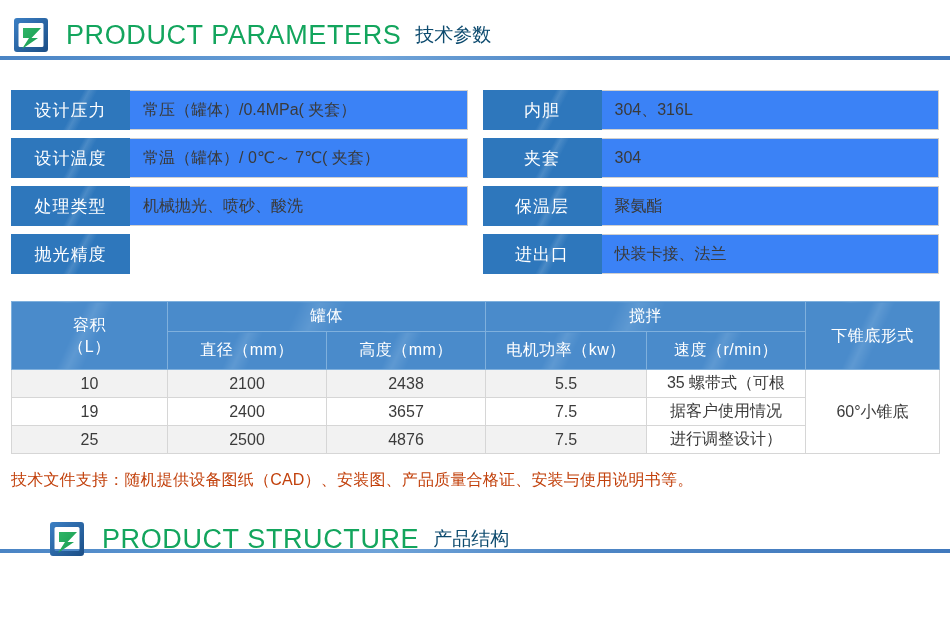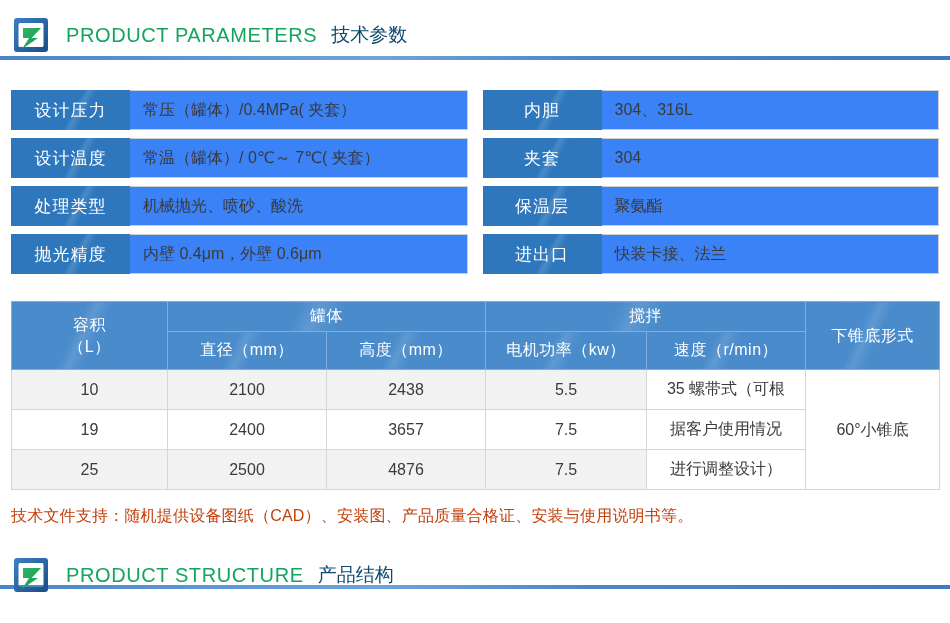--- a/index.html
+++ b/index.html
@@ -27,21 +27,21 @@
   }
   .logo-mark {
     width: 38px;
     height: 38px;
     position: relative;
     flex: 0 0 38px;
     margin-right: 16px;
   }
   .logo-mark svg { display: block; }
   .header-en {
-    font-size: 20px;
+    font-size: 27px;
     letter-spacing: 0.6px;
     color: #13a55d;
     font-weight: 400;
     white-space: nowrap;
   }
   .header-cn {
     font-size: 19px;
     color: #0c4a6e;
     margin-left: 14px;
     white-space: nowrap;
@@ -109,21 +109,21 @@
     font-size: 16px;
     border-color: #7fb0dd;
     letter-spacing: 0.5px;
     padding: 4px 2px;
   }
   .th-volume { line-height: 1.35; height: 66px; }
   .th-group { height: 28px; }
   .th-sub { height: 38px; }
   table.spec-table tbody td {
     font-size: 16px;
-    height: 40px;
+    height: 28px;
     color: #3b3b3b;
   }
   tbody tr.odd td { background: #f2f2f2; }
   tbody tr.even td { background: #ffffff; }
   td.cell-merged {
     background: #ffffff !important;
     font-size: 16px;
     line-height: 1.45;
     padding: 0 4px;
   }
@@ -139,21 +139,21 @@
   
   .note {
     padding: 16px 11px 0 11px;
     font-size: 16px;
     color: #c2410c;
     letter-spacing: 0.2px;
     white-space: nowrap;
   }
 
   
-  .section-header.second { padding-top: 38px; height: 58px; }
+  .section-header.second { padding-top: 38px; height: 58px; margin-left: 36px; }
 </style>
 </head>
 <body>
 
 <div class="section-header">
   <div class="logo-mark">
     <svg width="38" height="38" viewBox="0 0 38 38" aria-hidden="true">
       <defs>
         <linearGradient id="gBlue" x1="0" y1="0" x2="1" y2="1">
           <stop offset="0%" stop-color="#3b7fc4"></stop>
@@ -183,21 +183,20 @@
     <div class="spec-row">
       <div class="spec-label">设计温度</div>
       <div class="spec-value">常温（罐体）/ 0℃～ 7℃( 夹套）</div>
     </div>
     <div class="spec-row">
       <div class="spec-label">处理类型</div>
       <div class="spec-value">机械抛光、喷砂、酸洗</div>
     </div>
     <div class="spec-row">
       <div class="spec-label">抛光精度</div>
-      <div class="spec-value">内壁 0.4μm，外壁 0.6μm</div>
     </div>
   </div>
 
   <div class="spec-col">
     <div class="spec-row">
       <div class="spec-label">内胆</div>
       <div class="spec-value">304、316L</div>
     </div>
     <div class="spec-row">
       <div class="spec-label">夹套</div>

